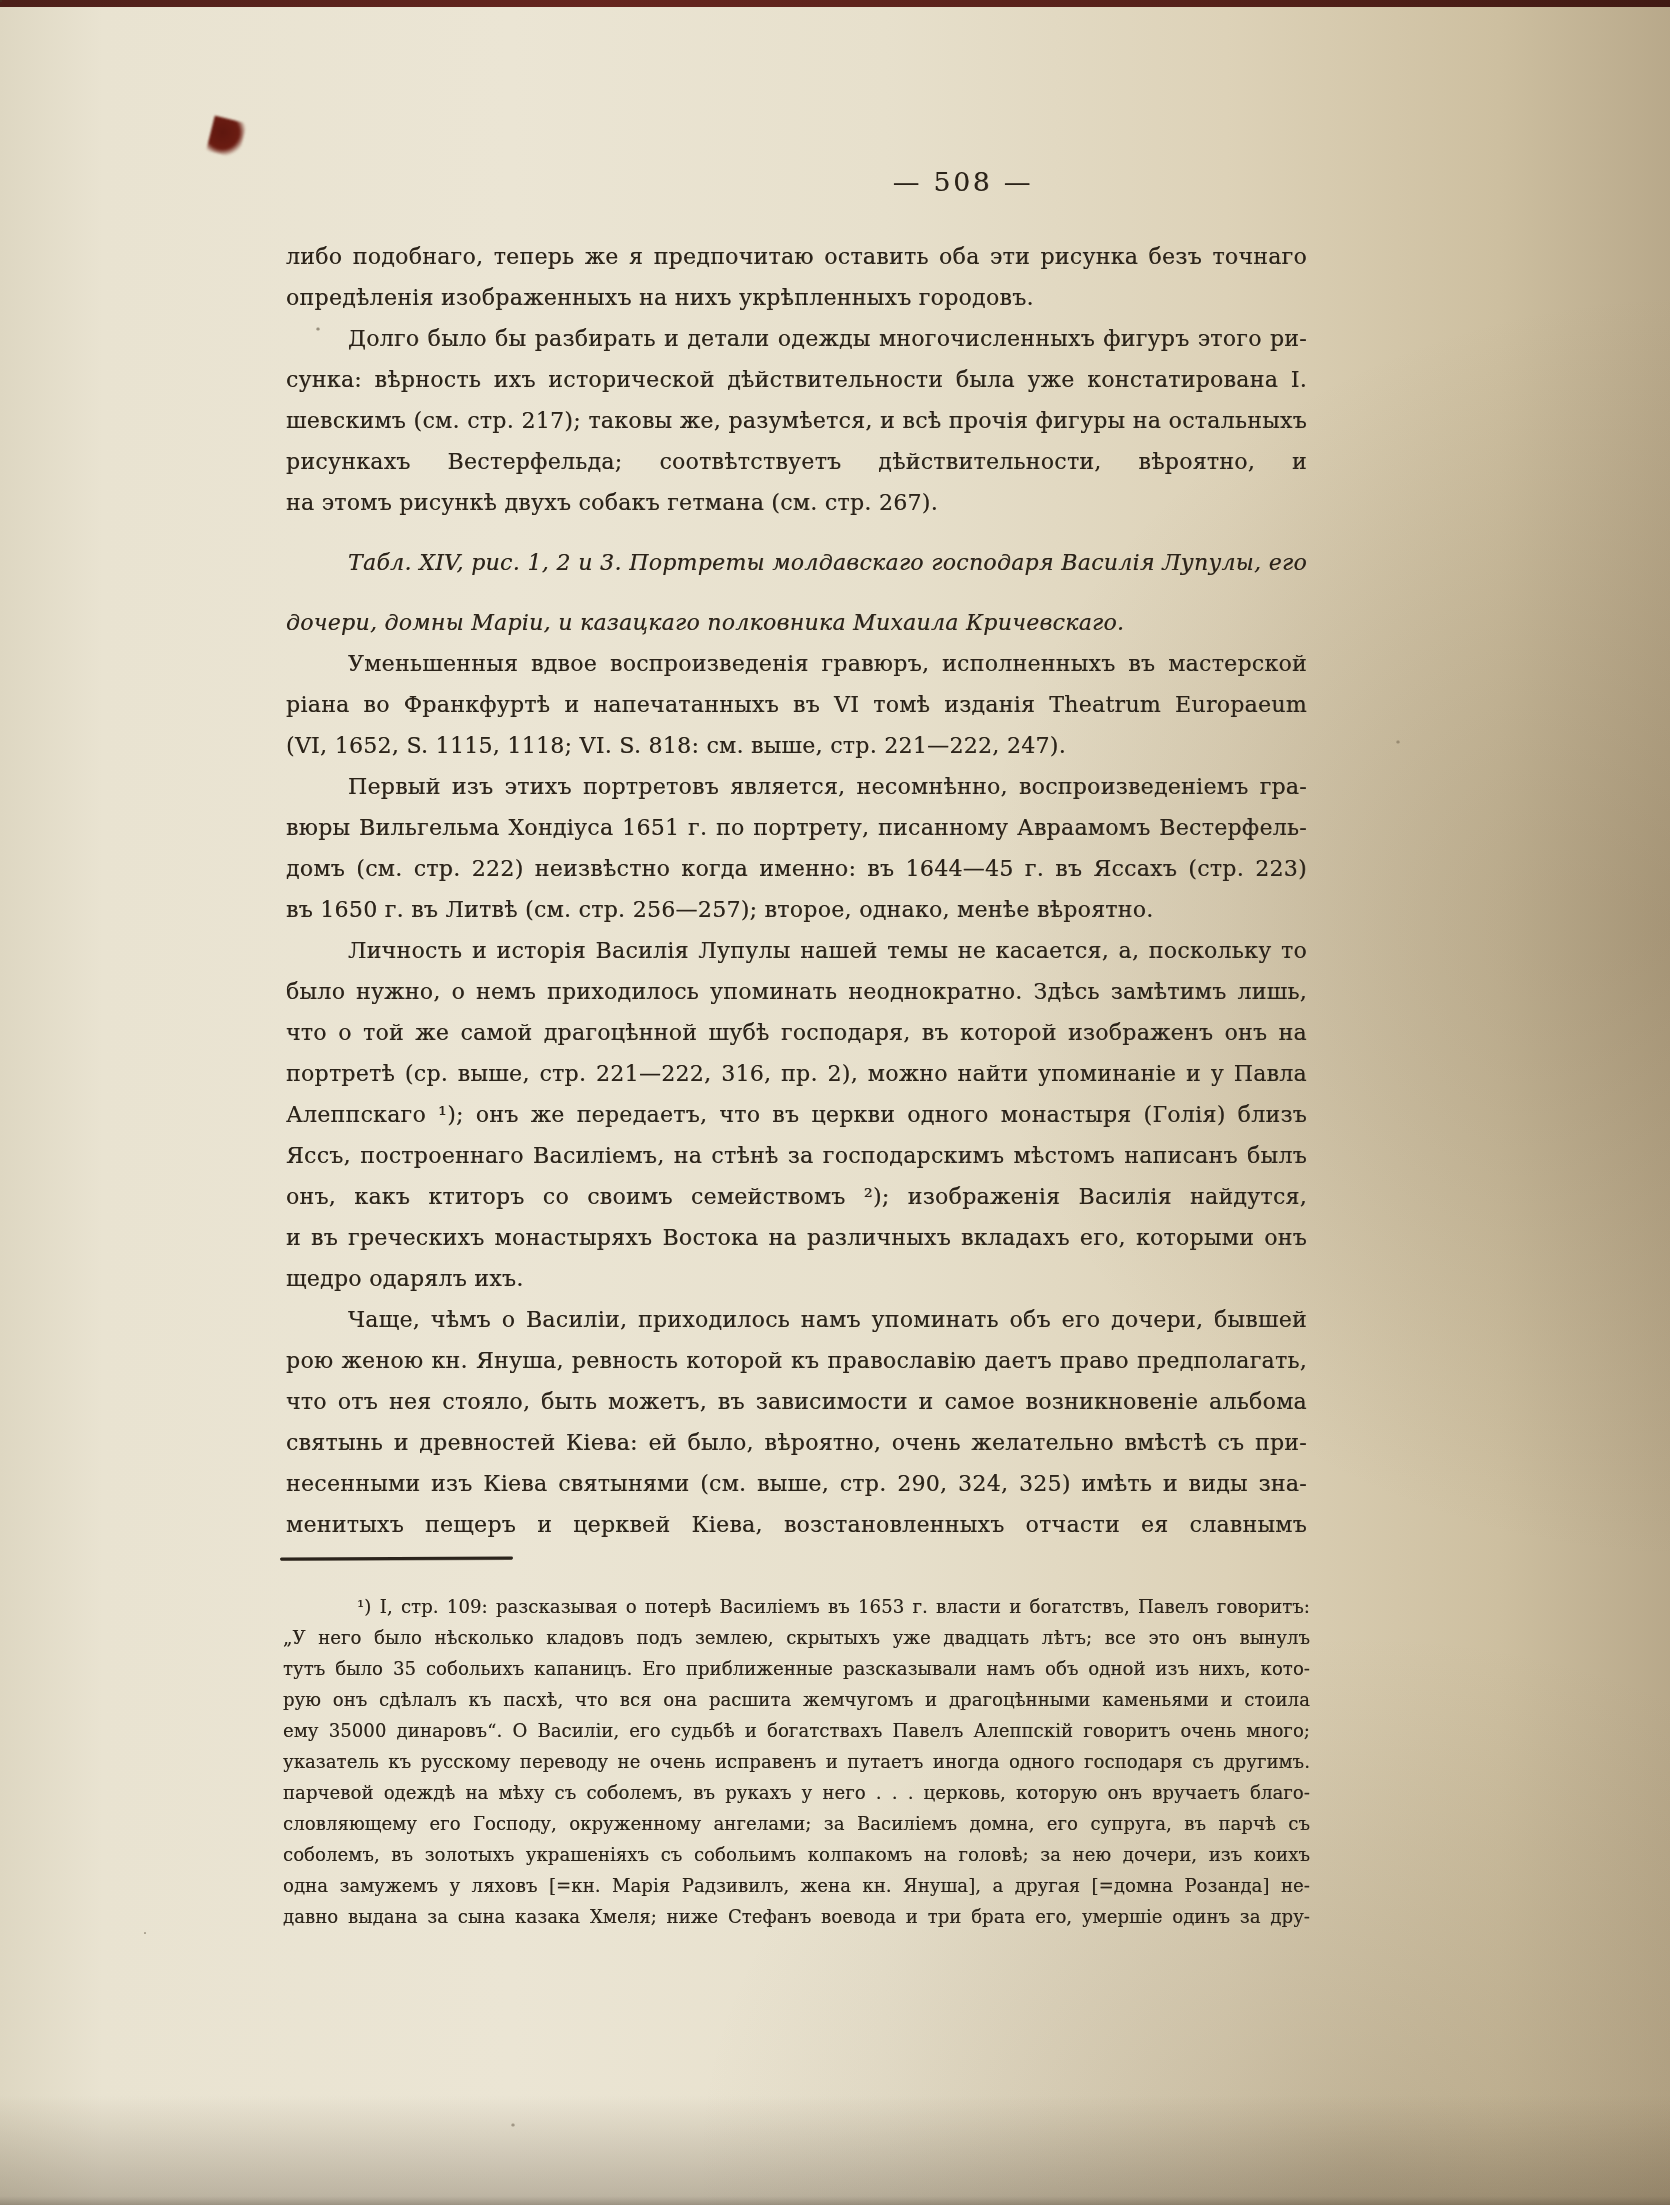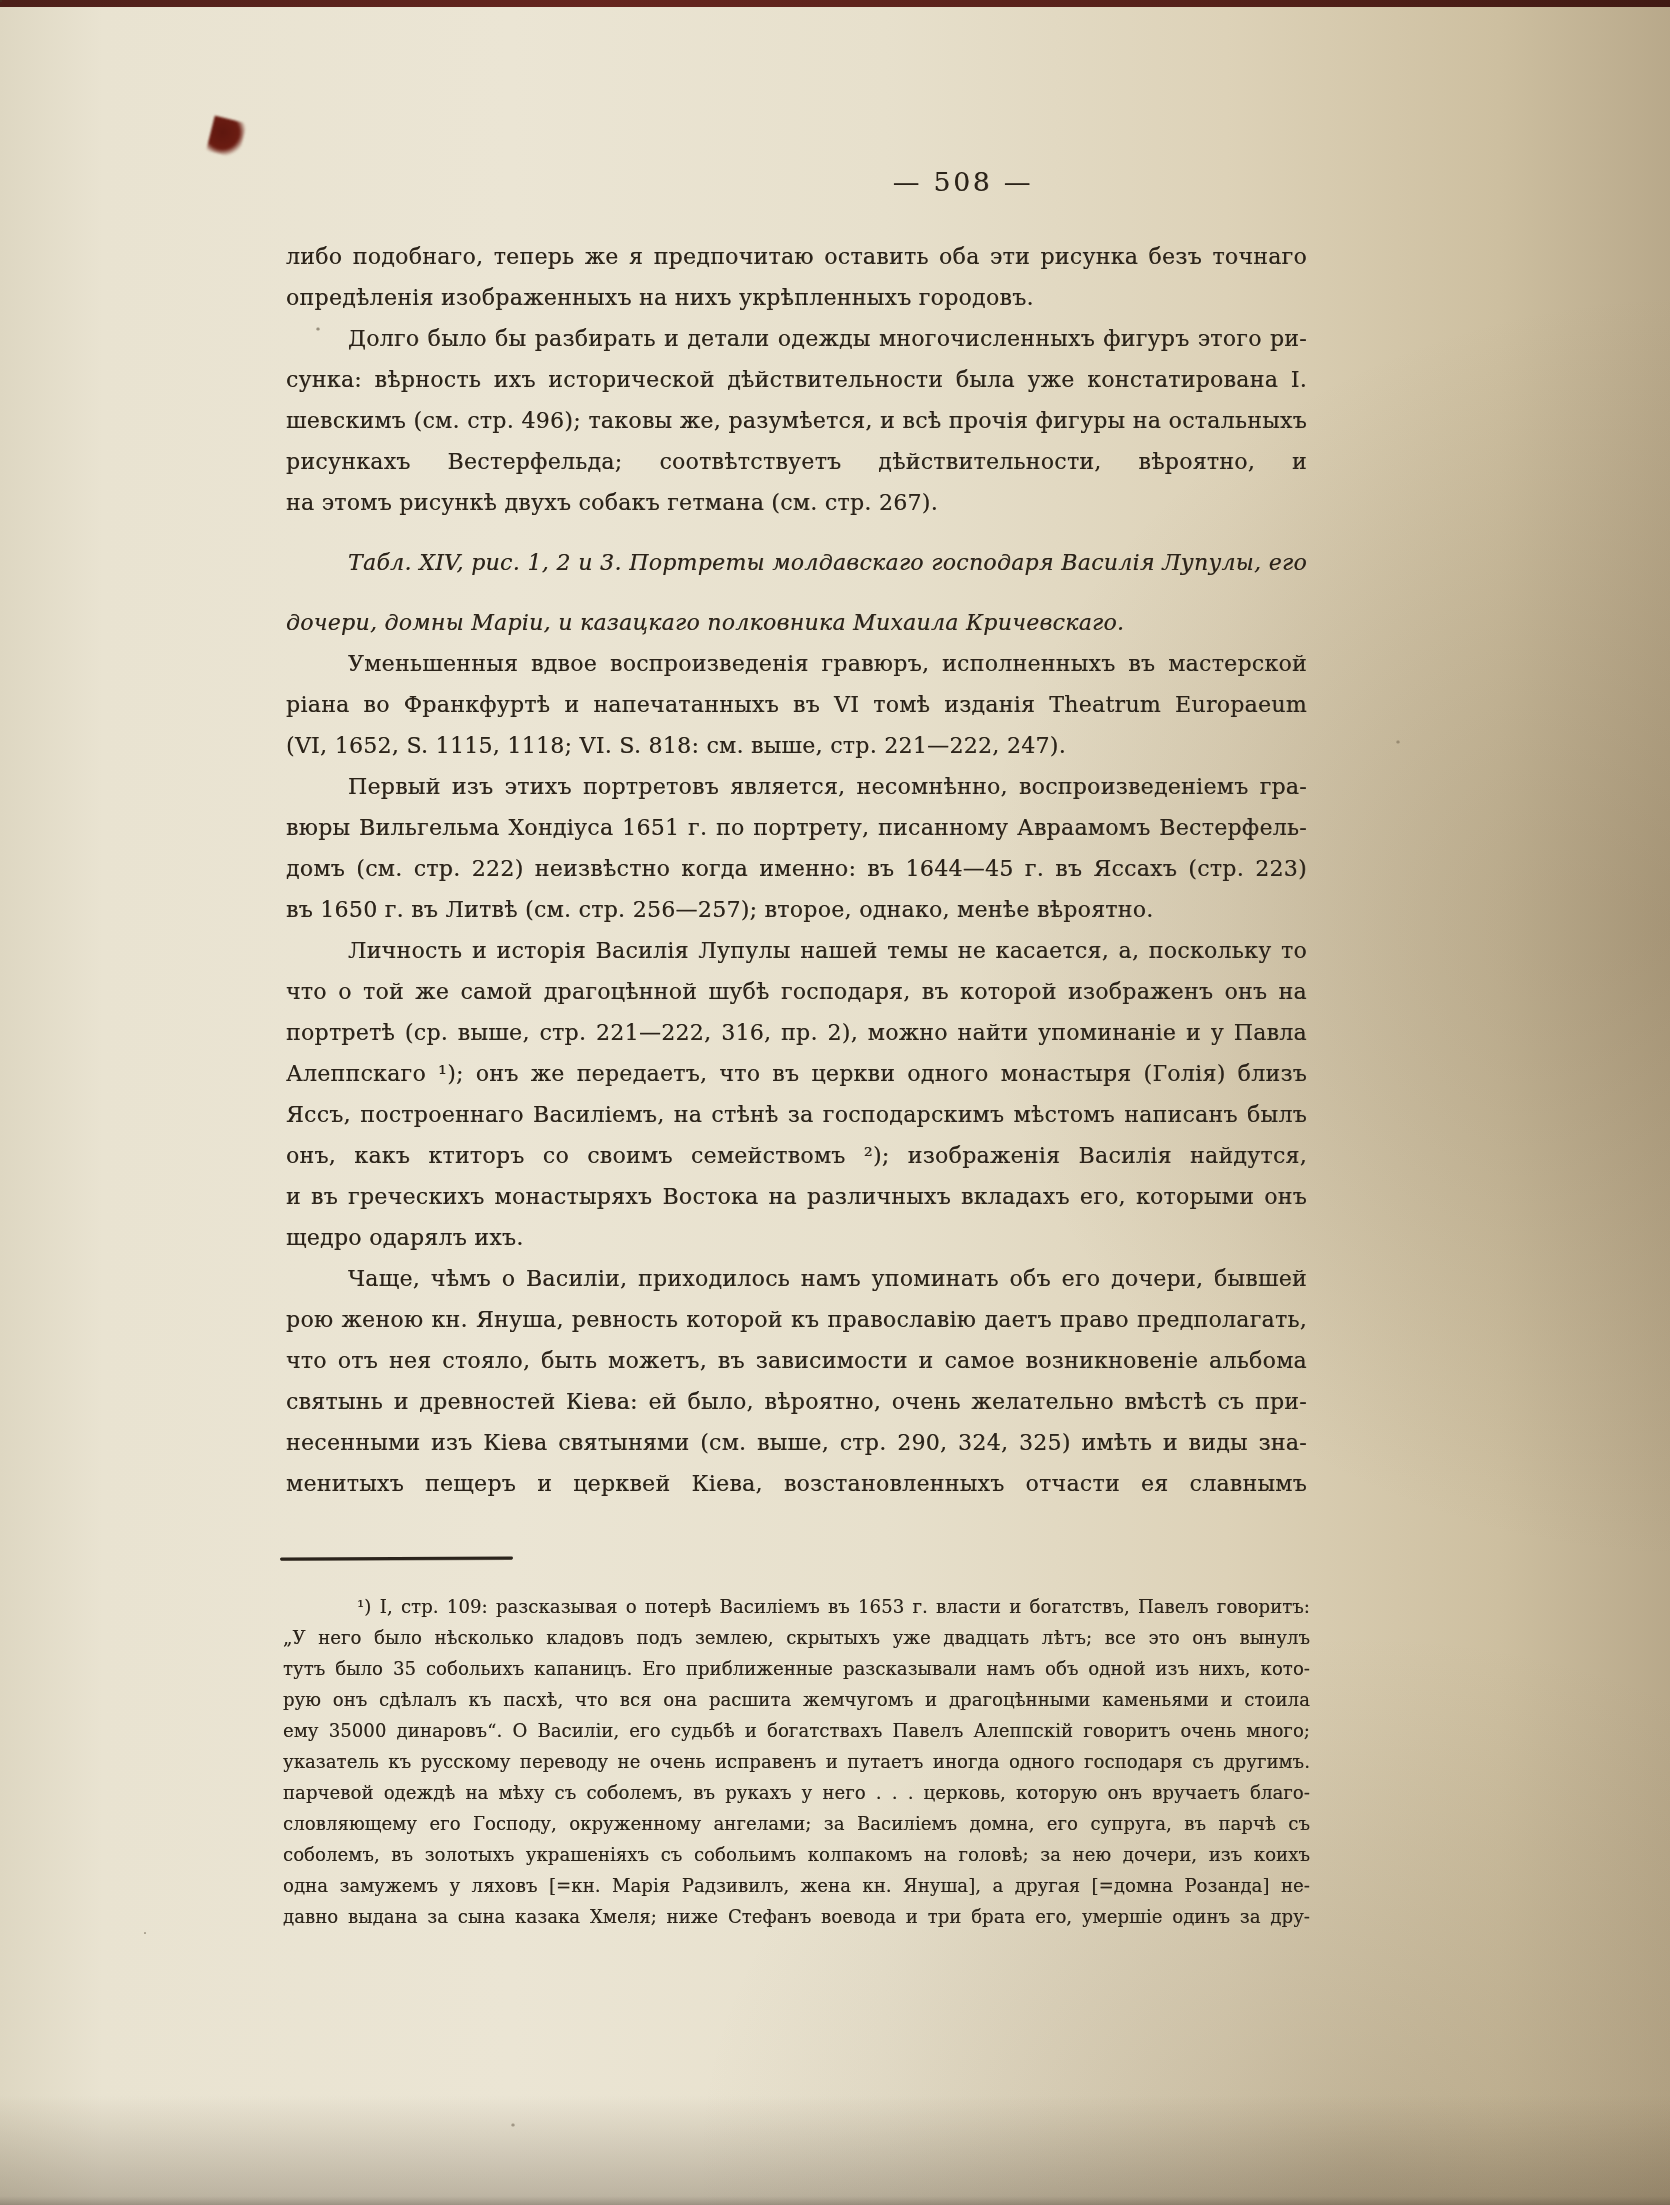--- a/index.html
+++ b/index.html
@@ -76,41 +76,42 @@
   <div class="page-number">— 508 —</div>
 
   <div class="main-text">
       <div class="para">
         <div class="line">либо подобнаго, теперь же я предпочитаю оставить оба эти рисунка безъ точнаго</div>
         <div class="line endline">опредѣленія изображенныхъ на нихъ укрѣпленныхъ городовъ.</div>
       </div>
       <div class="para">
         <div class="line indent">Долго было бы разбирать и детали одежды многочисленныхъ фигуръ этого ри-</div>
         <div class="line">сунка: вѣрность ихъ исторической дѣйствительности была уже констатирована І. Кра-</div>
-        <div class="line">шевскимъ (см. стр. 496); таковы же, разумѣется, и всѣ прочія фигуры на остальныхъ</div>
+        <div class="line">шевскимъ (см. стр. 217); таковы же, разумѣется, и всѣ прочія фигуры на остальныхъ</div>
         <div class="line">рисункахъ Вестерфельда; соотвѣтствуетъ дѣйствительности, вѣроятно, и присутствіе</div>
         <div class="line endline">на этомъ рисункѣ двухъ собакъ гетмана (см. стр. 267).</div>
       </div>
       <div class="para italic">
         <div class="line indent">Табл. XIV, рис. 1, 2 и 3. Портреты молдавскаго господаря Василія Лупулы, его</div>
         <div class="line endline">дочери, домны Маріи, и казацкаго полковника Михаила Кричевскаго.</div>
       </div>
       <div class="para">
         <div class="line indent">Уменьшенныя вдвое воспроизведенія гравюръ, исполненныхъ въ мастерской Ме-</div>
         <div class="line">ріана во Франкфуртѣ и напечатанныхъ въ VI томѣ изданія Theatrum Europaeum</div>
         <div class="line endline">(VI, 1652, S. 1115, 1118; VI. S. 818: см. выше, стр. 221—222, 247).</div>
       </div>
       <div class="para">
         <div class="line indent">Первый изъ этихъ портретовъ является, несомнѣнно, воспроизведеніемъ гра-</div>
         <div class="line">вюры Вильгельма Хондіуса 1651 г. по портрету, писанному Авраамомъ Вестерфель-</div>
         <div class="line">домъ (см. стр. 222) неизвѣстно когда именно: въ 1644—45 г. въ Яссахъ (стр. 223) или</div>
         <div class="line endline">въ 1650 г. въ Литвѣ (см. стр. 256—257); второе, однако, менѣе вѣроятно.</div>
       </div>
       <div class="para">
         <div class="line indent">Личность и исторія Василія Лупулы нашей темы не касается, а, поскольку то</div>
+        <div class="line">было нужно, о немъ приходилось упоминать неоднократно. Здѣсь замѣтимъ лишь,</div>
         <div class="line">что о той же самой драгоцѣнной шубѣ господаря, въ которой изображенъ онъ на</div>
         <div class="line">портретѣ (ср. выше, стр. 221—222, 316, пр. 2), можно найти упоминаніе и у Павла</div>
         <div class="line">Алеппскаго ¹); онъ же передаетъ, что въ церкви одного монастыря (Голія) близъ</div>
         <div class="line">Яссъ, построеннаго Василіемъ, на стѣнѣ за господарскимъ мѣстомъ написанъ былъ</div>
         <div class="line">онъ, какъ ктиторъ со своимъ семействомъ ²); изображенія Василія найдутся, конечно,</div>
         <div class="line">и въ греческихъ монастыряхъ Востока на различныхъ вкладахъ его, которыми онъ</div>
         <div class="line endline">щедро одарялъ ихъ.</div>
       </div>
       <div class="para">
         <div class="line indent">Чаще, чѣмъ о Василіи, приходилось намъ упоминать объ его дочери, бывшей вто-</div>

